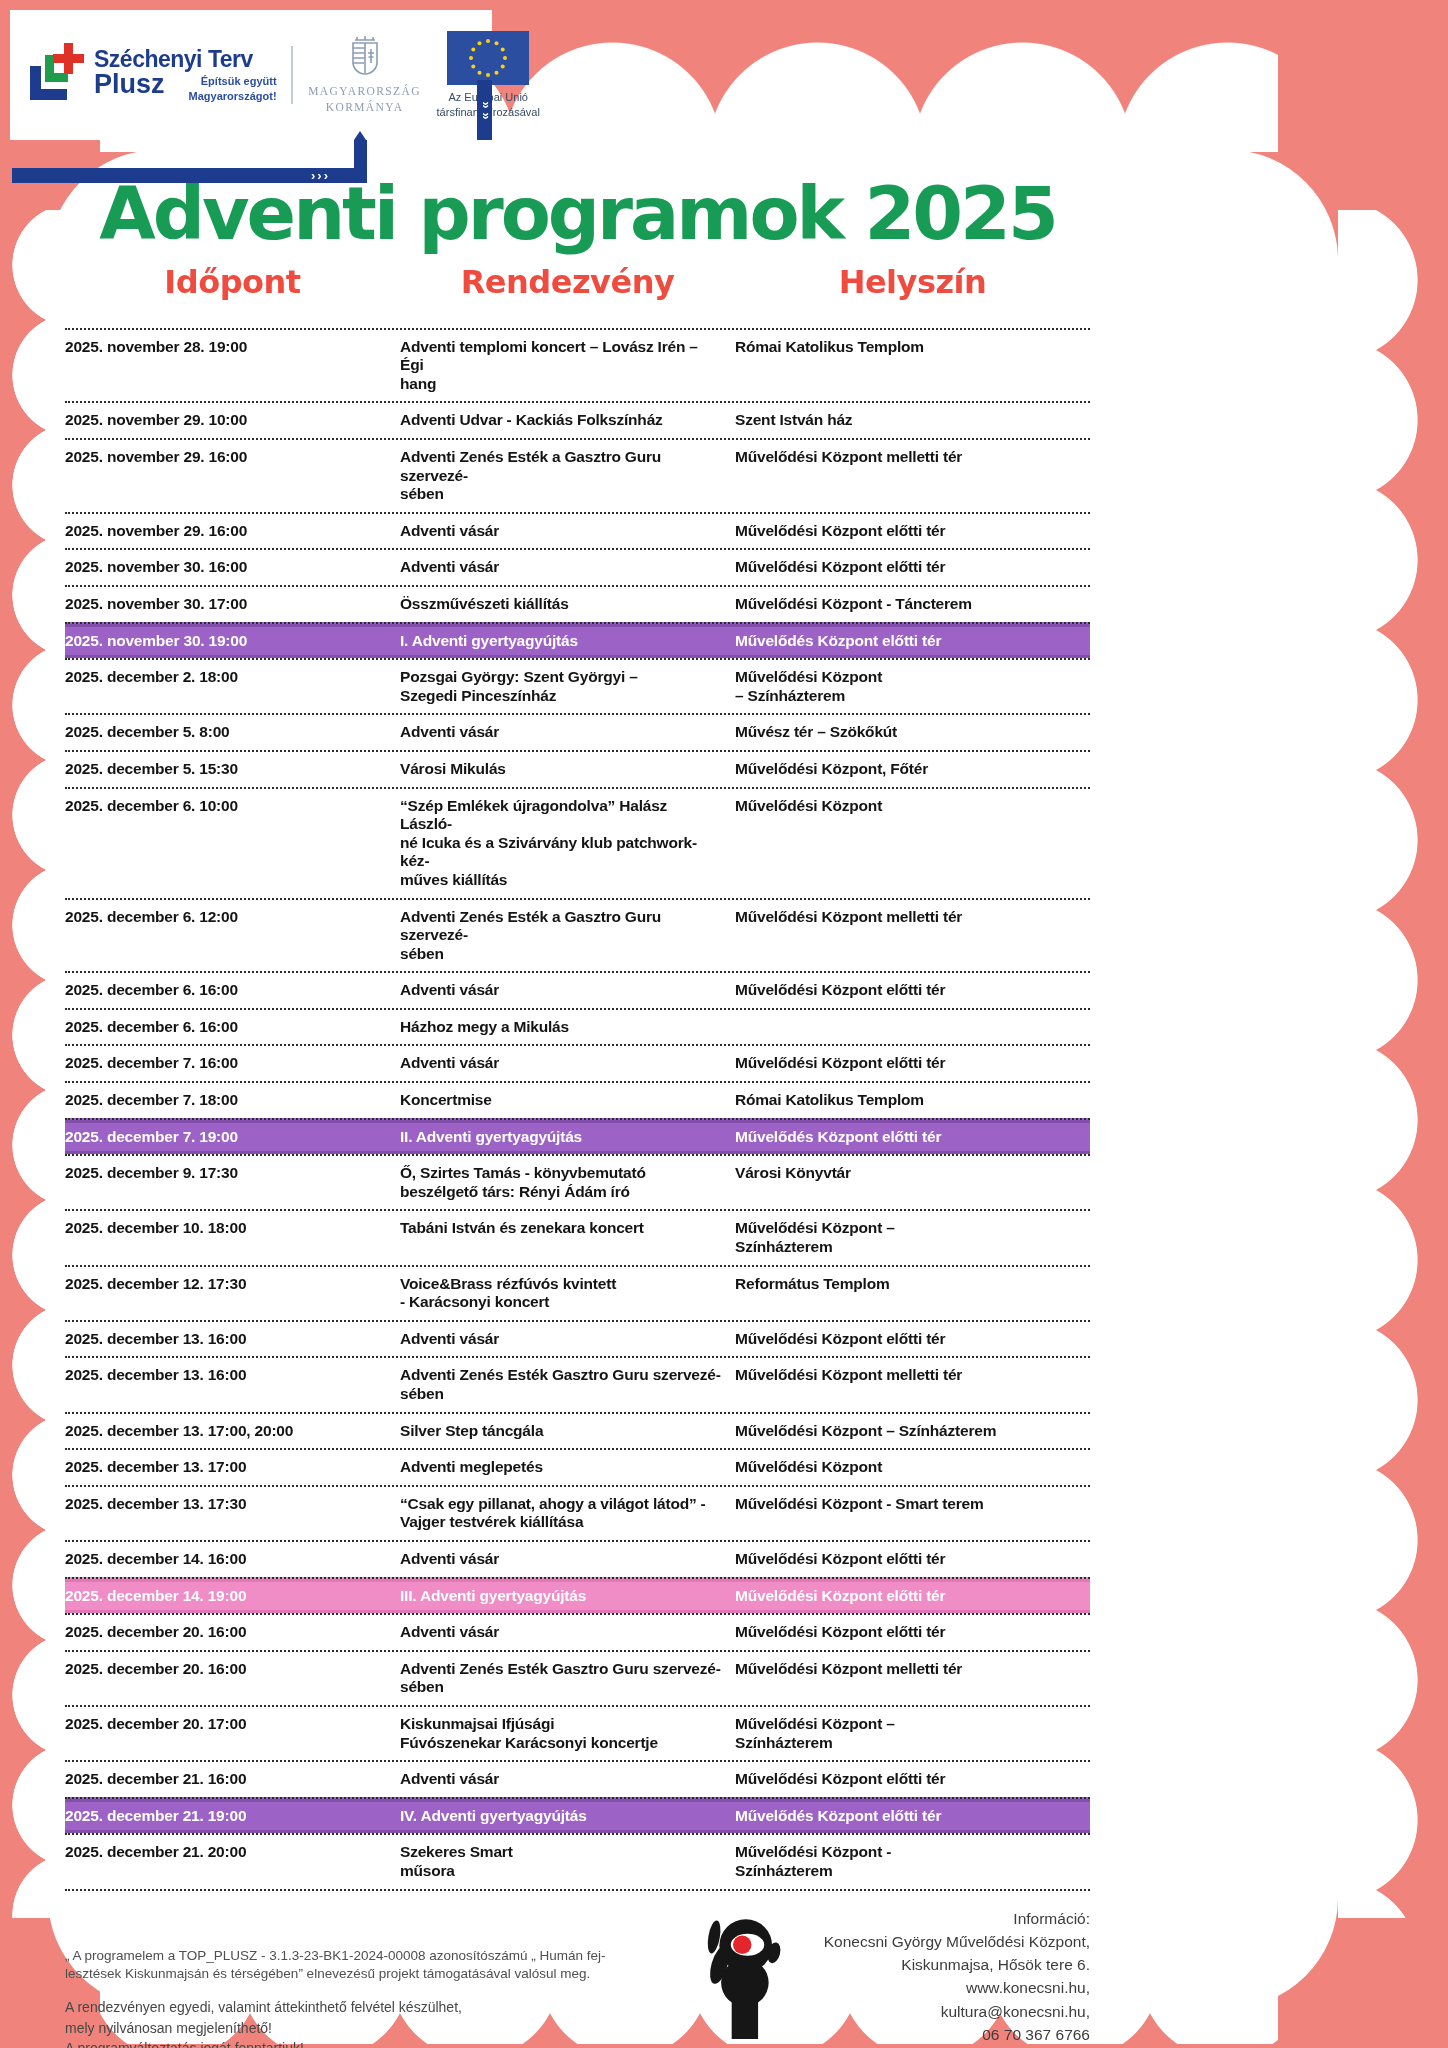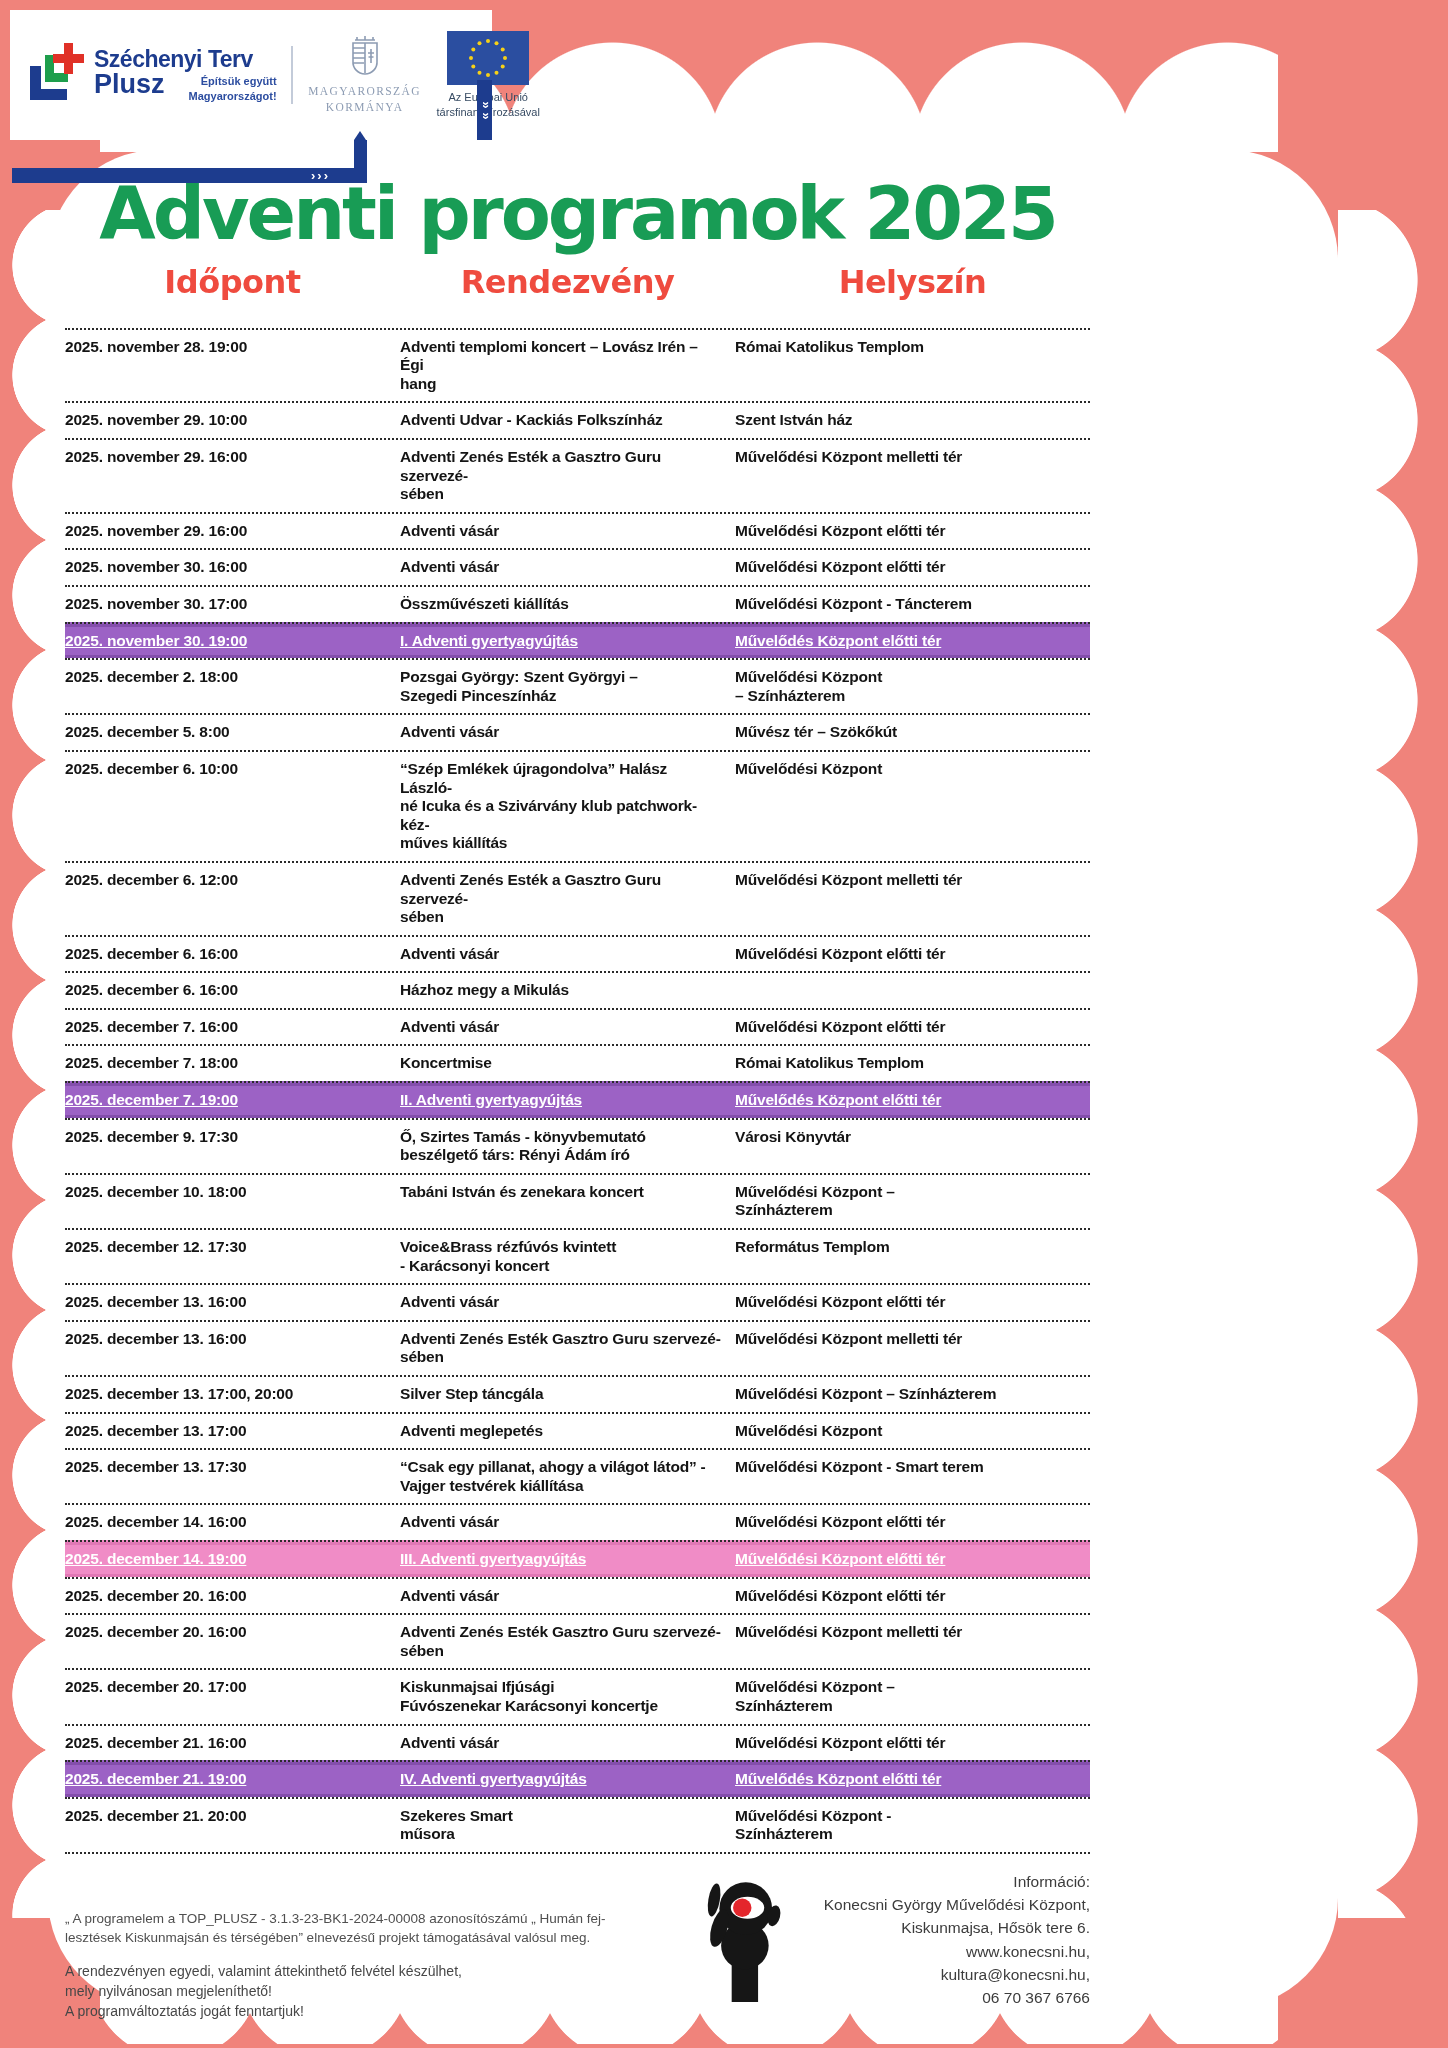--- a/index.html
+++ b/index.html
@@ -65,21 +65,21 @@
     font-weight:bold;font-size:73px;letter-spacing:-3px;color:var(--green);line-height:1.05;}
   .thead{display:grid;grid-template-columns:335px 335px 355px;margin-bottom:27px;}
   .thead .hcell{text-align:center;font-family:"DejaVu Sans",sans-serif;font-size:32px;
     font-weight:bold;color:var(--red);letter-spacing:-0.5px;}
   .tbody{border-bottom:2px dotted #2A2A2A;}
   .trow{display:grid;grid-template-columns:335px 335px 355px;border-top:2px dotted #2A2A2A;padding:8px 0;}
   .cell{font-size:15.5px;font-weight:bold;line-height:1.2;color:#141414;
     white-space:pre-line;padding-right:14px;letter-spacing:-0.2px;}
   .hl-purple{background:var(--purple);box-shadow:inset 0 3px 0 rgba(60,20,100,.25),inset 0 -3px 0 rgba(60,20,100,.25);}
   .hl-pink{background:var(--pink);box-shadow:inset 0 3px 0 rgba(180,60,130,.25),inset 0 -3px 0 rgba(180,60,130,.25);}
-  .hl-purple .cell,.hl-pink .cell{color:#fff;text-decoration:underline;}
+  .hl-purple .cell,.hl-pink .cell{color:#fff;}
 
   .footer{display:flex;align-items:flex-start;margin-top:16px;}
   .f-left{width:590px;color:#4F4F4F;margin-top:40px;}
   .f-note{font-size:13.5px;line-height:1.4;margin:0 0 13px;white-space:pre-line;}
   .f-notice{font-size:14px;line-height:1.45;margin:0;white-space:pre-line;color:#474747;}
   .f-hand{width:120px;margin:0 10px 0 35px;flex:none;}
   .f-right{flex:1;text-align:right;font-size:15.5px;line-height:1.5;color:#3C3C3C;white-space:pre-line;}
 </style>
 </head>
 <body>
@@ -204,20 +204,25 @@
       <div class="cell c-time">2025. december 2. 18:00</div>
       <div class="cell c-event">Pozsgai György: Szent Györgyi –
 Szegedi Pinceszínház</div>
       <div class="cell c-loc">Művelődési Központ
 – Színházterem</div>
     </div>
         <div class="trow">
       <div class="cell c-time">2025. december 5. 8:00</div>
       <div class="cell c-event">Adventi vásár</div>
       <div class="cell c-loc">Művész tér – Szökőkút</div>
+    </div>
+        <div class="trow">
+      <div class="cell c-time">2025. december 5. 15:30</div>
+      <div class="cell c-event">Városi Mikulás</div>
+      <div class="cell c-loc">Művelődési Központ, Főtér</div>
     </div>
         <div class="trow">
       <div class="cell c-time">2025. december 6. 10:00</div>
       <div class="cell c-event">“Szép Emlékek újragondolva” Halász László-
 né Icuka és a Szivárvány klub patchwork- kéz-
 műves kiállítás</div>
       <div class="cell c-loc">Művelődési Központ</div>
     </div>
         <div class="trow">
       <div class="cell c-time">2025. december 6. 12:00</div>

